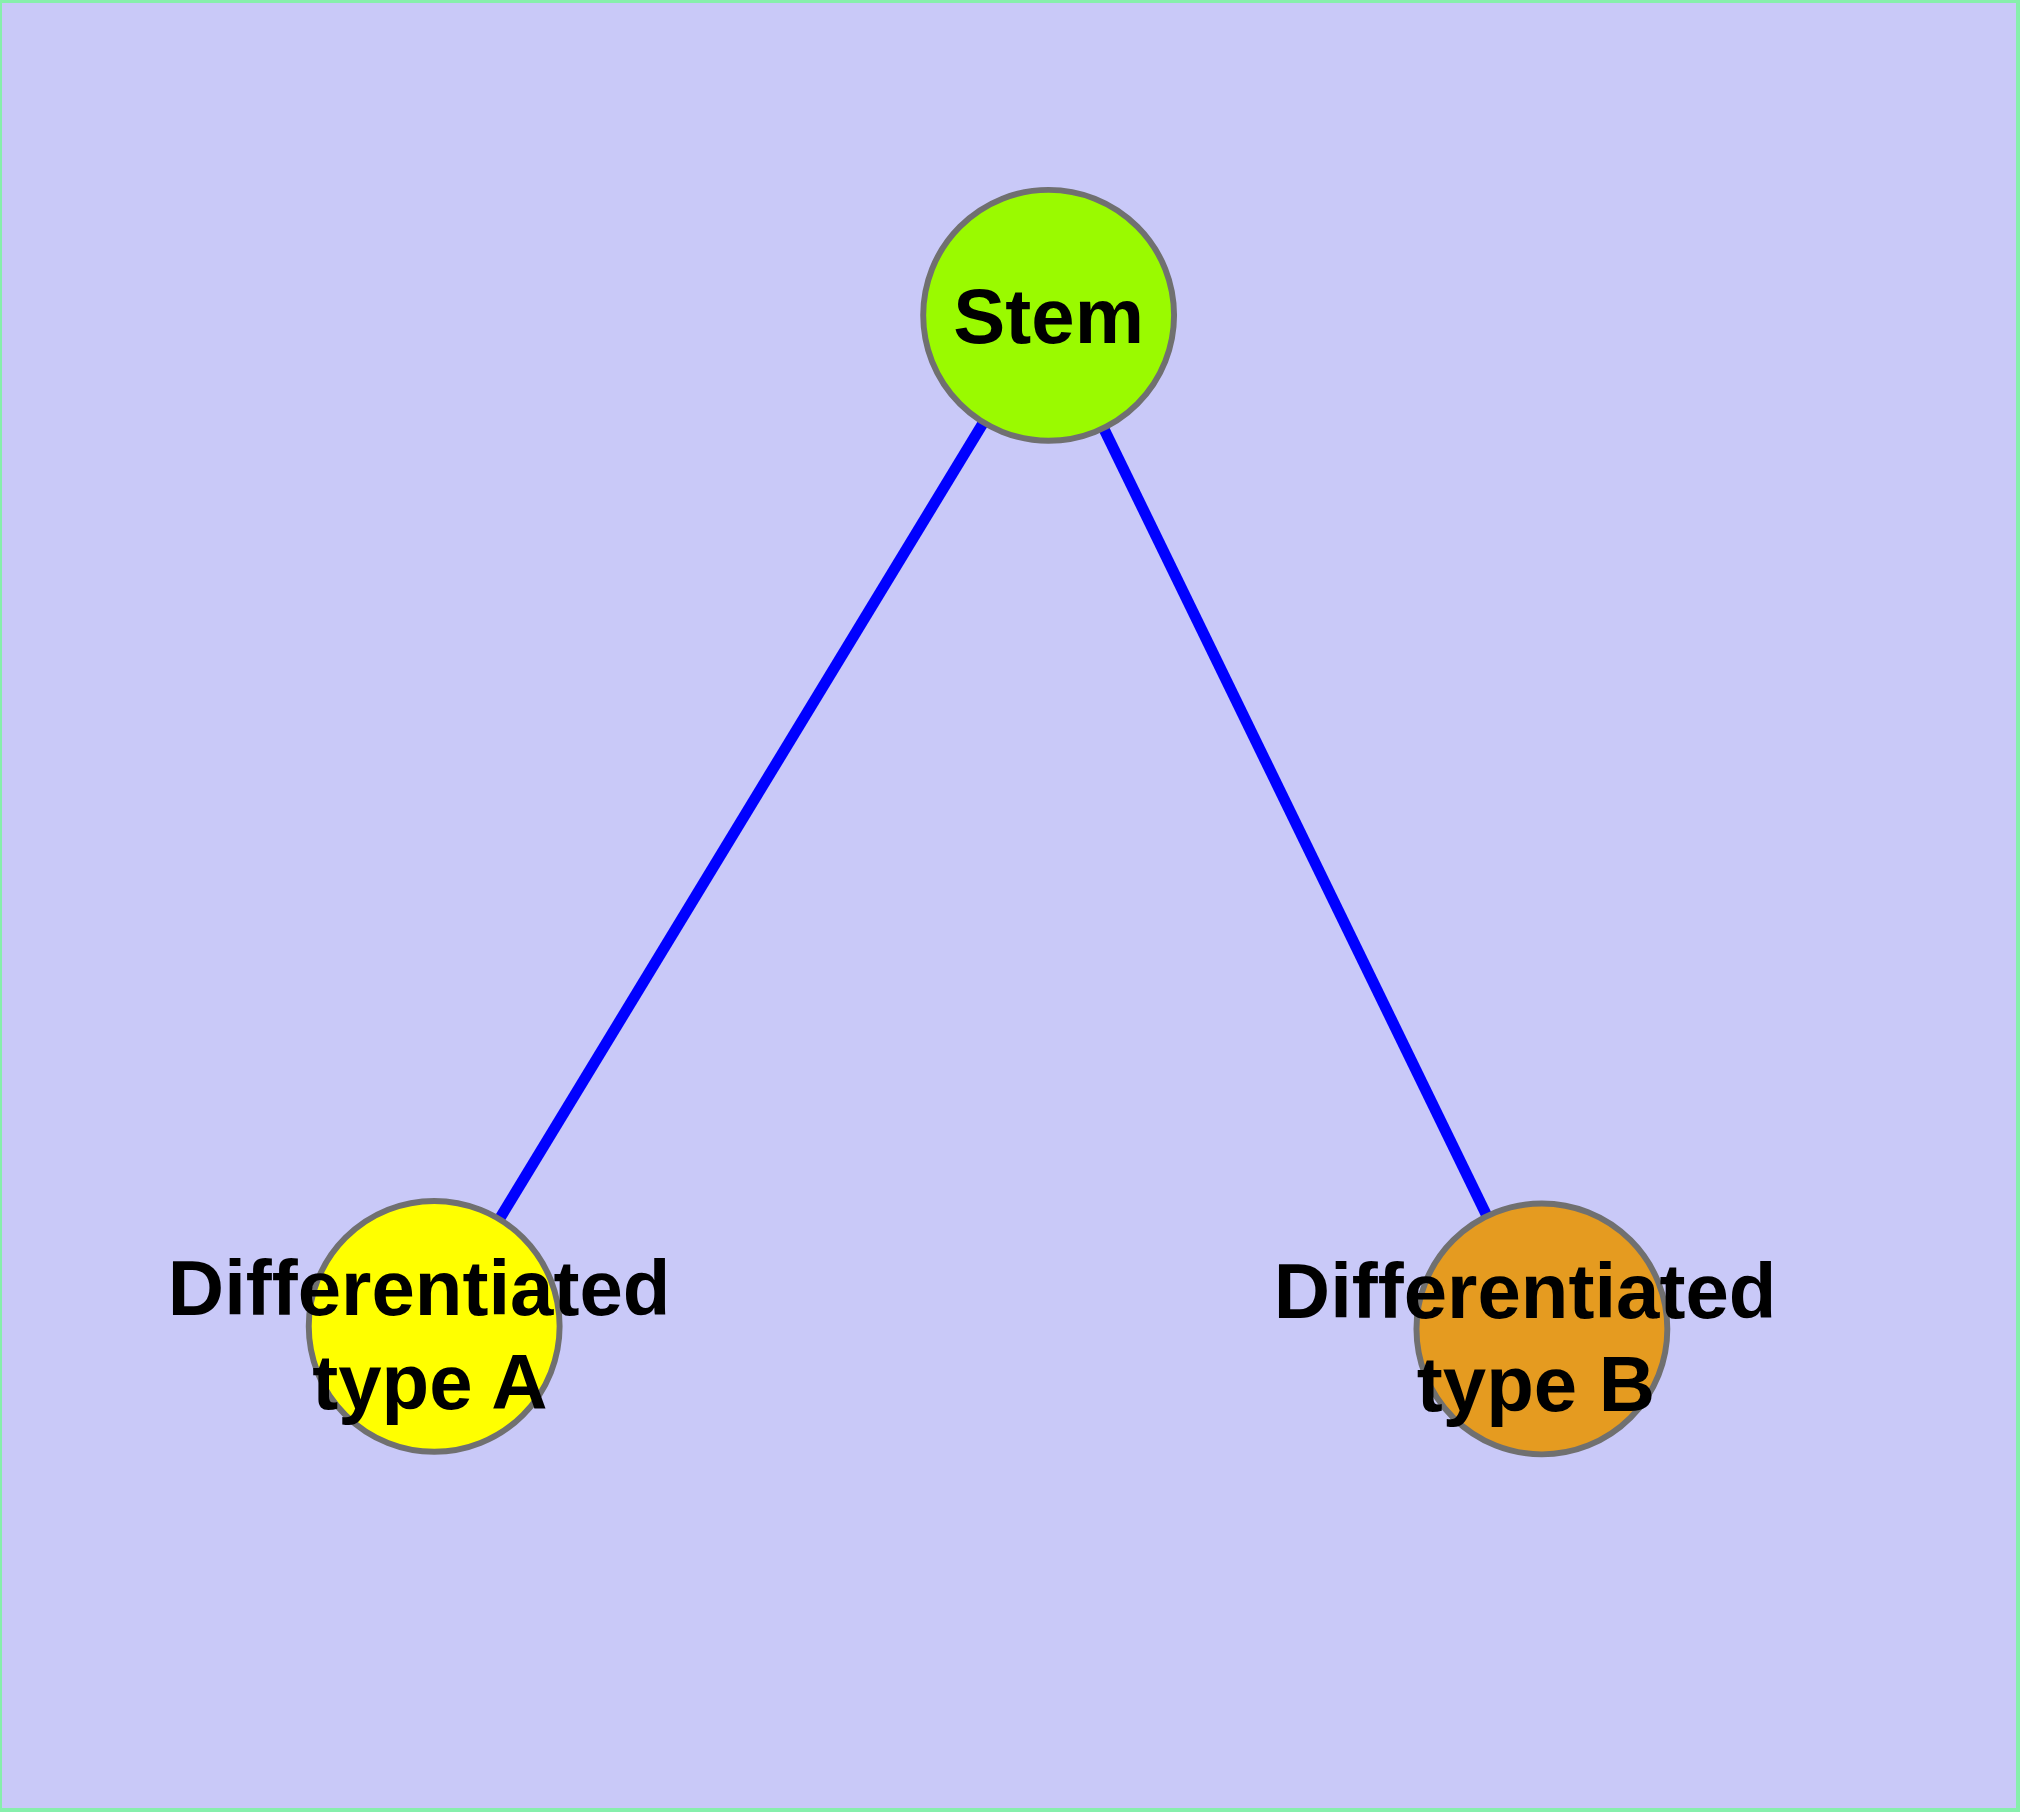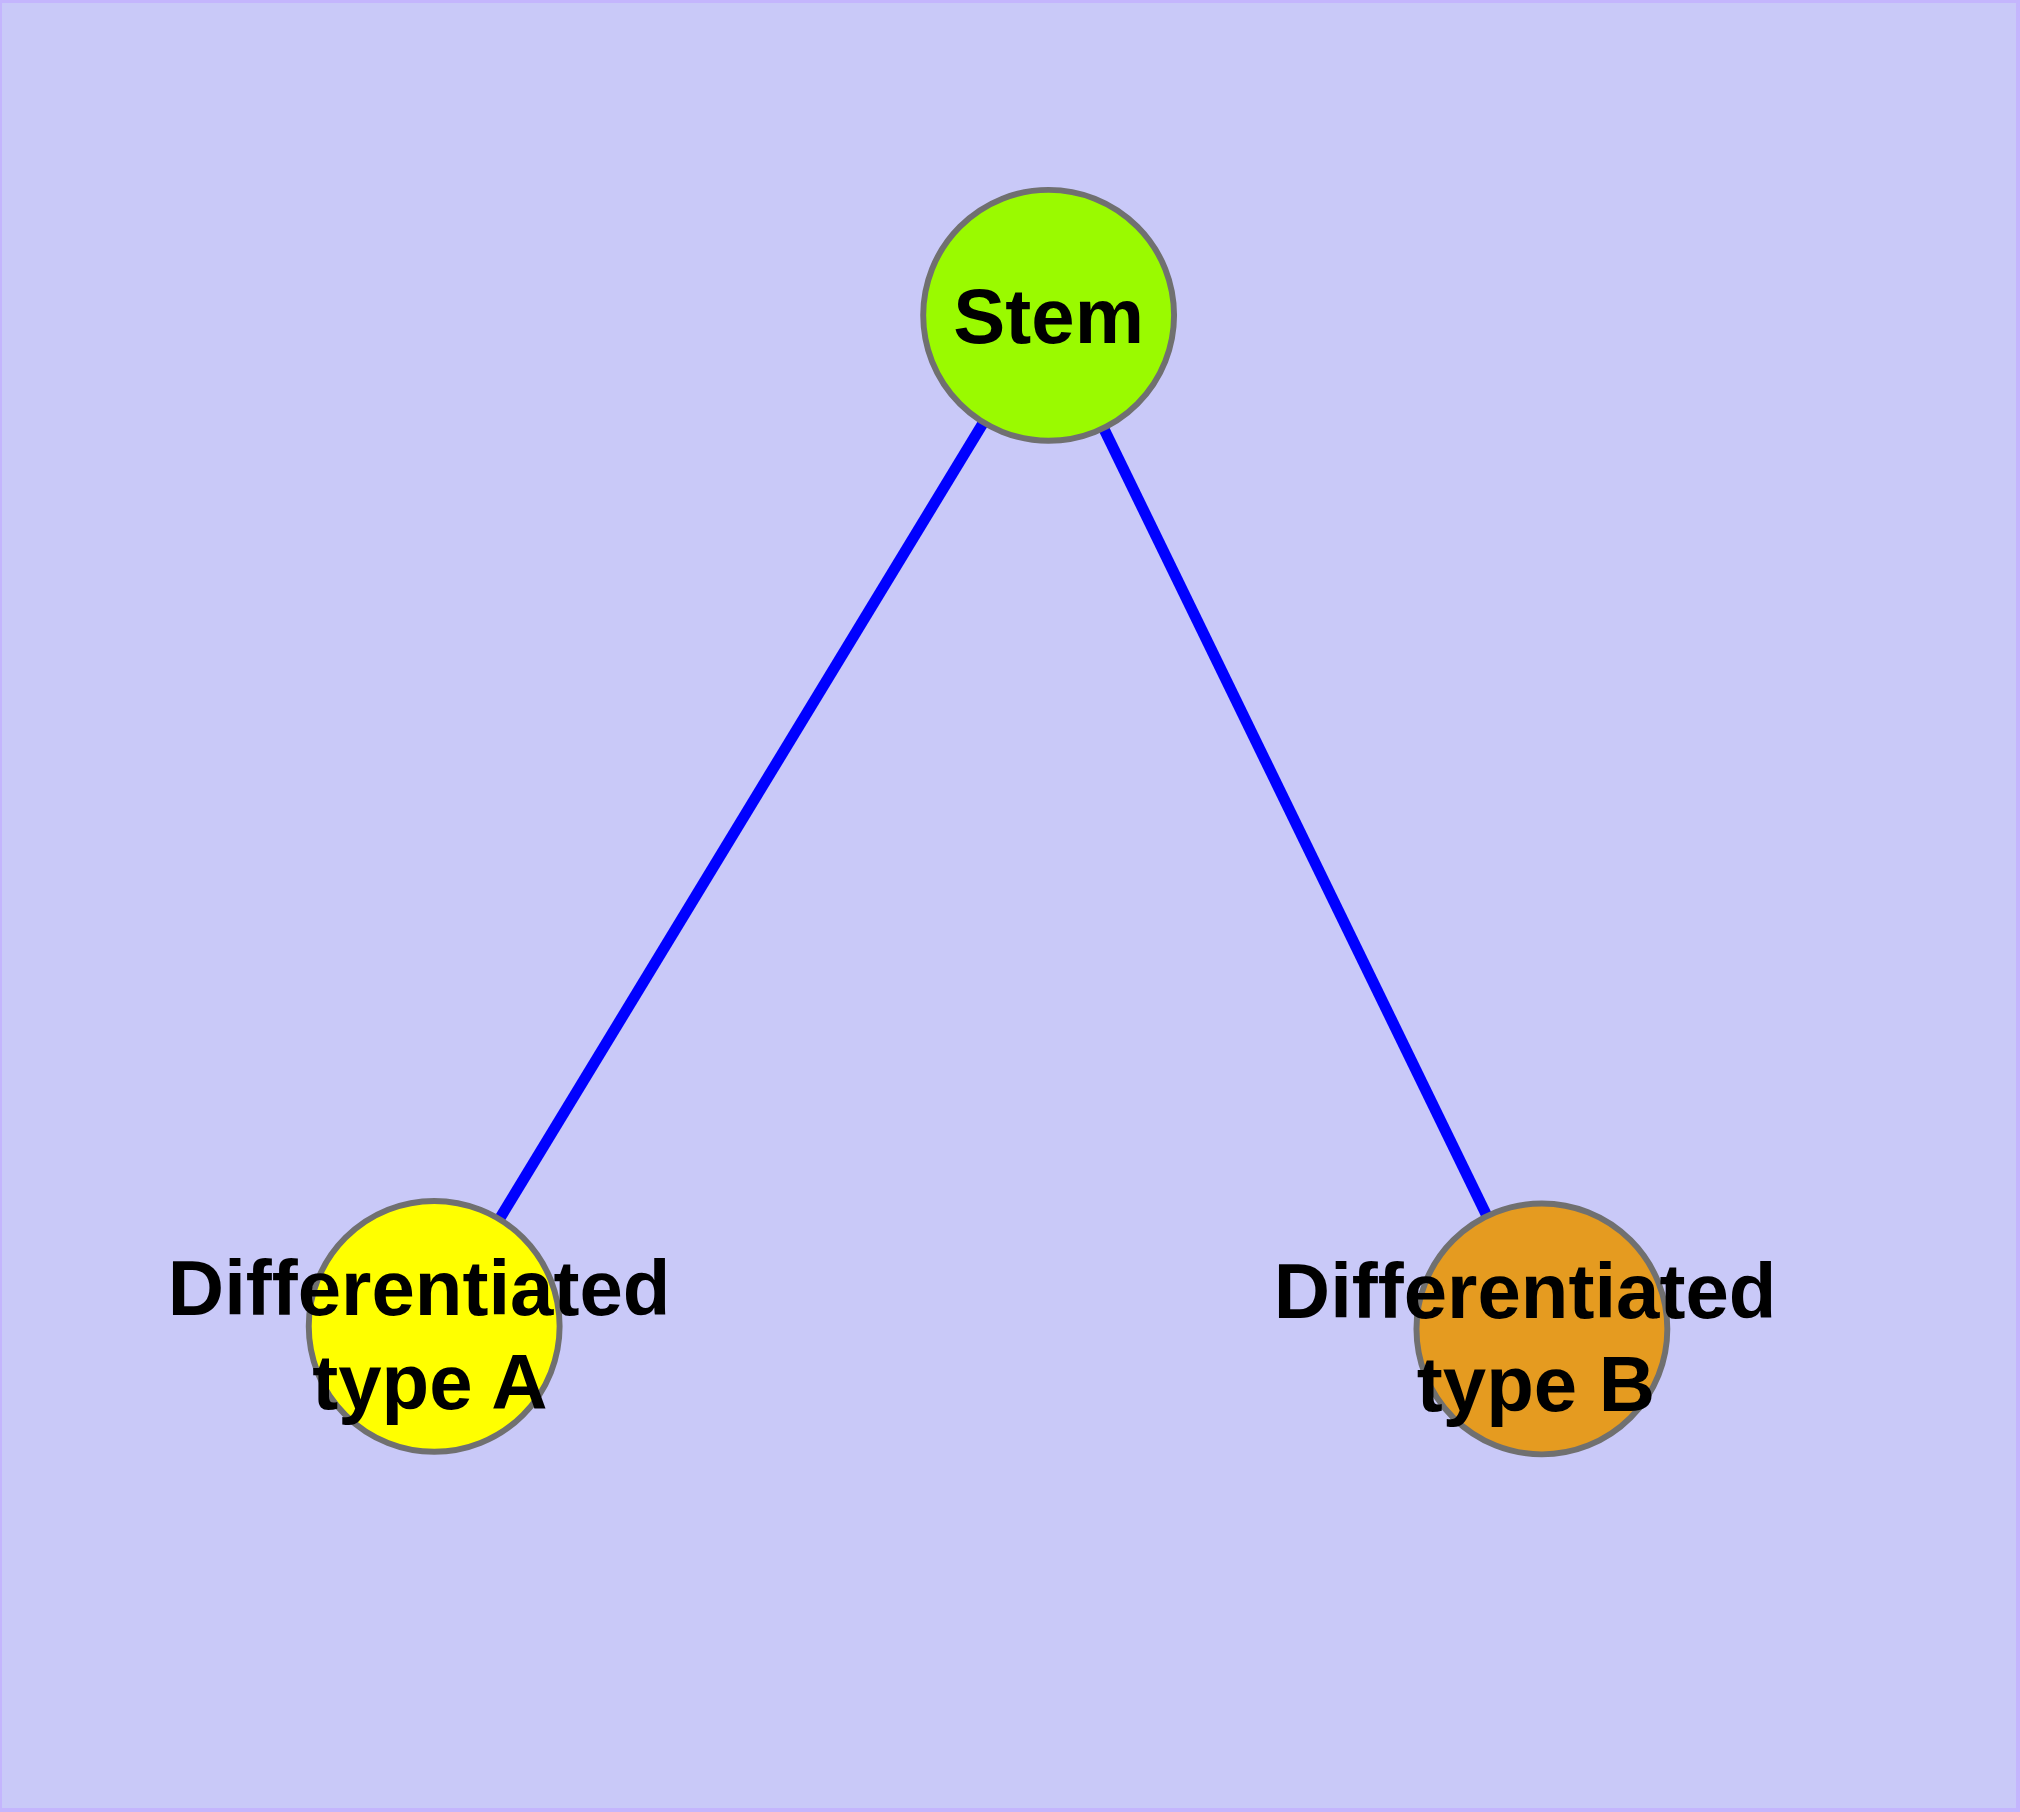--- a/index.html
+++ b/index.html
@@ -7,21 +7,21 @@
     padding: 0;
     width: 2021px;
     height: 1812px;
     background: #ffffff;
     font-family: "Liberation Sans", sans-serif;
   }
   .page {
     position: relative;
     width: 2021px;
     height: 1812px;
-    background: #c4b5fd;
+    background: #86efac;
     overflow: hidden;
   }
   .plot-area {
     position: absolute;
     top: 3.4px;
     left: 1.7px;
     right: 5.1px;
     bottom: 4.2px;
     background: var(--background, #C9C9F8);
   }

